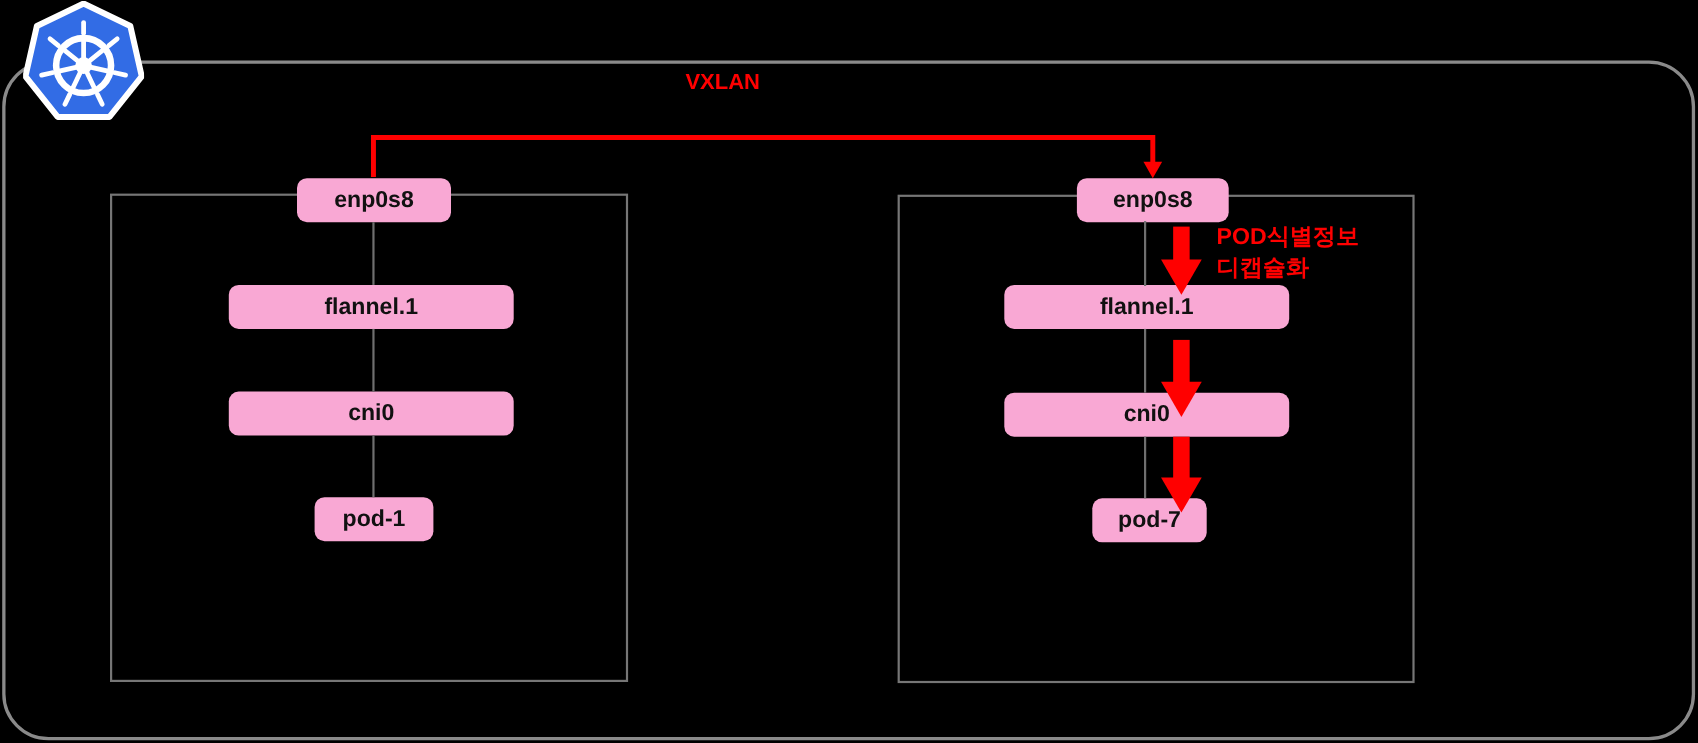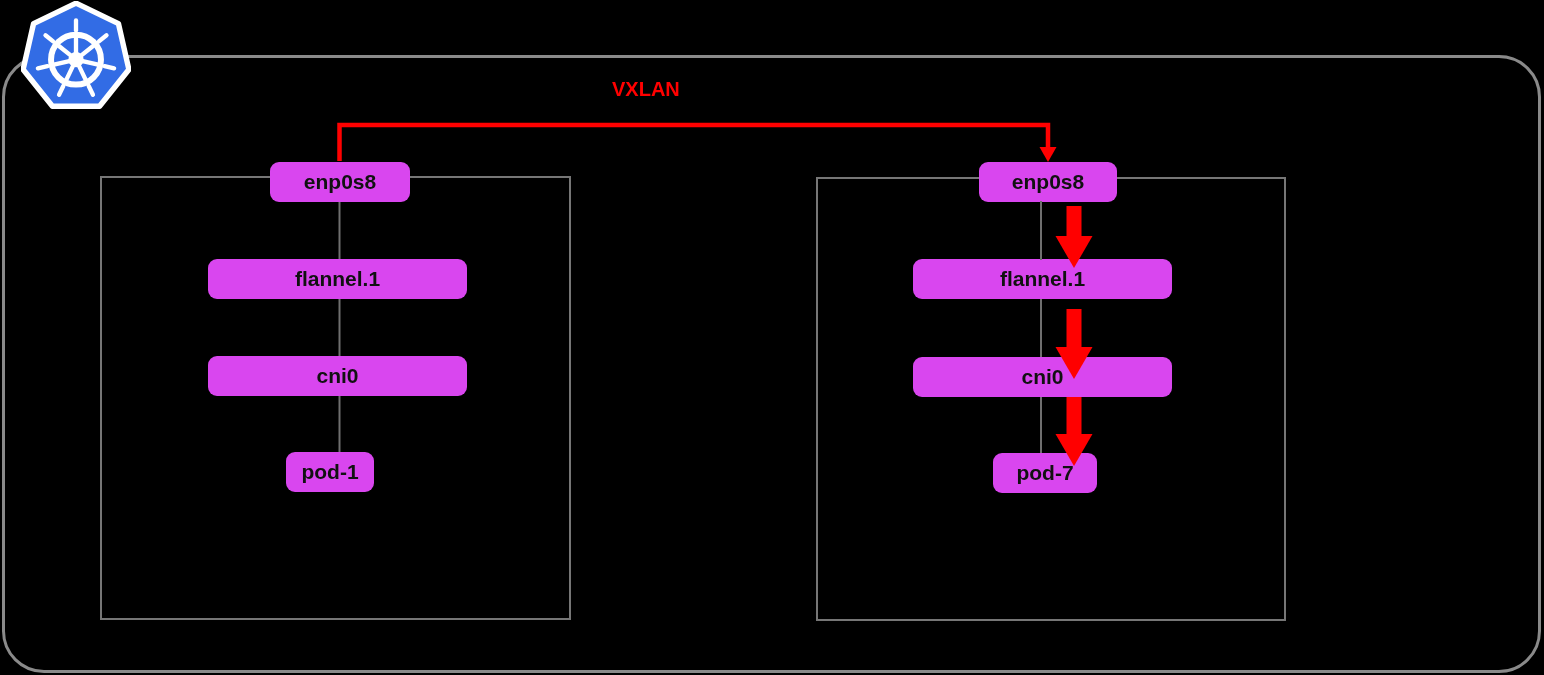--- a/index.html
+++ b/index.html
@@ -10,34 +10,34 @@
   .frame{
     position:absolute;left:2px;top:55px;width:1539px;height:618px;
     box-sizing:border-box;border:3px solid #8a8a8a;border-radius:42px;
   }
   .node{
     position:absolute;box-sizing:border-box;border:2px solid #767676;background:transparent;
   }
   .node-left{left:100px;top:176px;width:471px;height:444px;}
   .node-right{left:816px;top:177px;width:470px;height:444px;}
   .ifbox{
-    position:absolute;box-sizing:border-box;height:40px;background:#d946ef;
+    position:absolute;box-sizing:border-box;height:40px;background:#f9a8d4;
     border-radius:9px;color:#111111;font-weight:bold;font-size:21px;
     text-align:center;line-height:40px;z-index:3;
   }
   .bx-l-enp{left:270px;top:162px;width:140px;}
   .bx-l-flannel{left:208px;top:259px;width:259px;}
   .bx-l-cni{left:208px;top:356px;width:259px;}
-  .bx-l-pod{left:286px;top:452px;width:88px;}
+  .bx-l-pod{left:286px;top:452px;width:108px;}
   .bx-r-enp{left:979px;top:162px;width:138px;}
   .bx-r-flannel{left:913px;top:259px;width:259px;}
   .bx-r-cni{left:913px;top:357px;width:259px;}
   .bx-r-pod{left:993px;top:453px;width:104px;}
   .vxlan-label{
-    position:absolute;left:612px;top:78px;width:90px;
+    position:absolute;left:612px;top:64px;width:90px;text-align:center;
     color:#ff0000;font-weight:bold;font-size:20px;z-index:4;
   }
   .decap-note{
     position:absolute;left:1106px;top:202px;color:#ff0000;font-weight:bold;
     font-size:21px;line-height:28px;z-index:4;white-space:nowrap;
   }
   .overlay{position:absolute;left:0;top:0;z-index:5;pointer-events:none;}
   .logo{position:absolute;left:21px;top:1px;z-index:6;}
 </style>
 </head>
@@ -55,20 +55,24 @@
   <div class="ifbox bx-l-cni">cni0</div>
   <div class="ifbox bx-l-pod">pod-1</div>
 
   <div class="ifbox bx-r-enp">enp0s8</div>
   <div class="ifbox bx-r-flannel">flannel.1</div>
   <div class="ifbox bx-r-cni">cni0</div>
   <div class="ifbox bx-r-pod">pod-7</div>
 
   <div class="vxlan-label">VXLAN</div>
 
+  <div class="decap-note">
+    <div>POD식별정보</div>
+    <div>디캡슐화</div>
+  </div>
 
   <svg class="overlay" width="1544" height="675" viewBox="0 0 1544 675">
 
     <g stroke="#6f6f6f" stroke-width="2">
       <line x1="339.5" y1="202" x2="339.5" y2="259"></line>
       <line x1="339.5" y1="299" x2="339.5" y2="356"></line>
       <line x1="339.5" y1="396" x2="339.5" y2="452"></line>
     </g>
 
     <g stroke="#6f6f6f" stroke-width="2">

